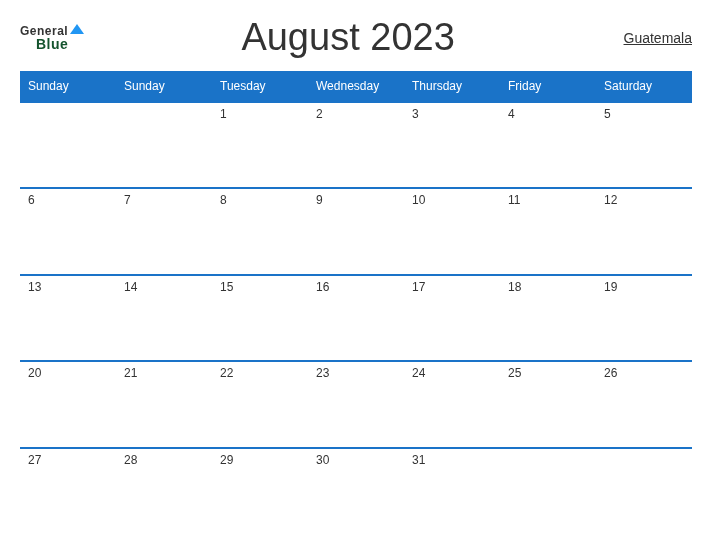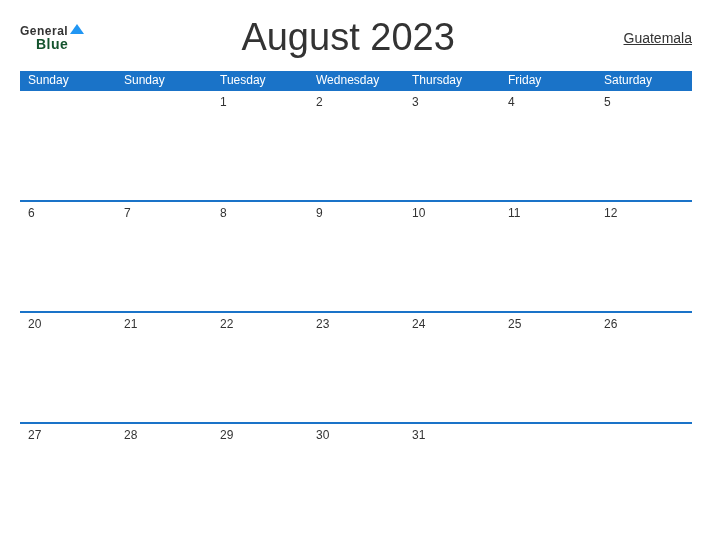--- a/index.html
+++ b/index.html
@@ -79,21 +79,21 @@
       flex: 1;
     }
     .calendar-table thead tr {
       background-color: #1a73c8;
     }
     .calendar-table thead th {
       color: #fff;
       font-size: 12px;
       font-weight: normal;
       text-align: left;
-      padding: 2px 8px;
+      padding: 8px 8px;
       border: none;
     }
     .calendar-table tbody tr {
       border-top: 2px solid #1a73c8;
     }
     .calendar-table tbody td {
       vertical-align: top;
       padding: 4px 8px;
       height: 70px;
       font-size: 12px;
@@ -151,20 +151,29 @@
         <tr>
           <td><span class="day-num">6</span></td>
           <td><span class="day-num">7</span></td>
           <td><span class="day-num">8</span></td>
           <td><span class="day-num">9</span></td>
           <td><span class="day-num">10</span></td>
           <td><span class="day-num">11</span></td>
           <td><span class="day-num">12</span></td>
         </tr>
         <tr>
+          <td><span class="day-num">13</span></td>
+          <td><span class="day-num">14</span></td>
+          <td><span class="day-num">15</span></td>
+          <td><span class="day-num">16</span></td>
+          <td><span class="day-num">17</span></td>
+          <td><span class="day-num">18</span></td>
+          <td><span class="day-num">19</span></td>
+        </tr>
+        <tr>
           <td><span class="day-num">20</span></td>
           <td><span class="day-num">21</span></td>
           <td><span class="day-num">22</span></td>
           <td><span class="day-num">23</span></td>
           <td><span class="day-num">24</span></td>
           <td><span class="day-num">25</span></td>
           <td><span class="day-num">26</span></td>
         </tr>
         <tr>
           <td><span class="day-num">27</span></td>

